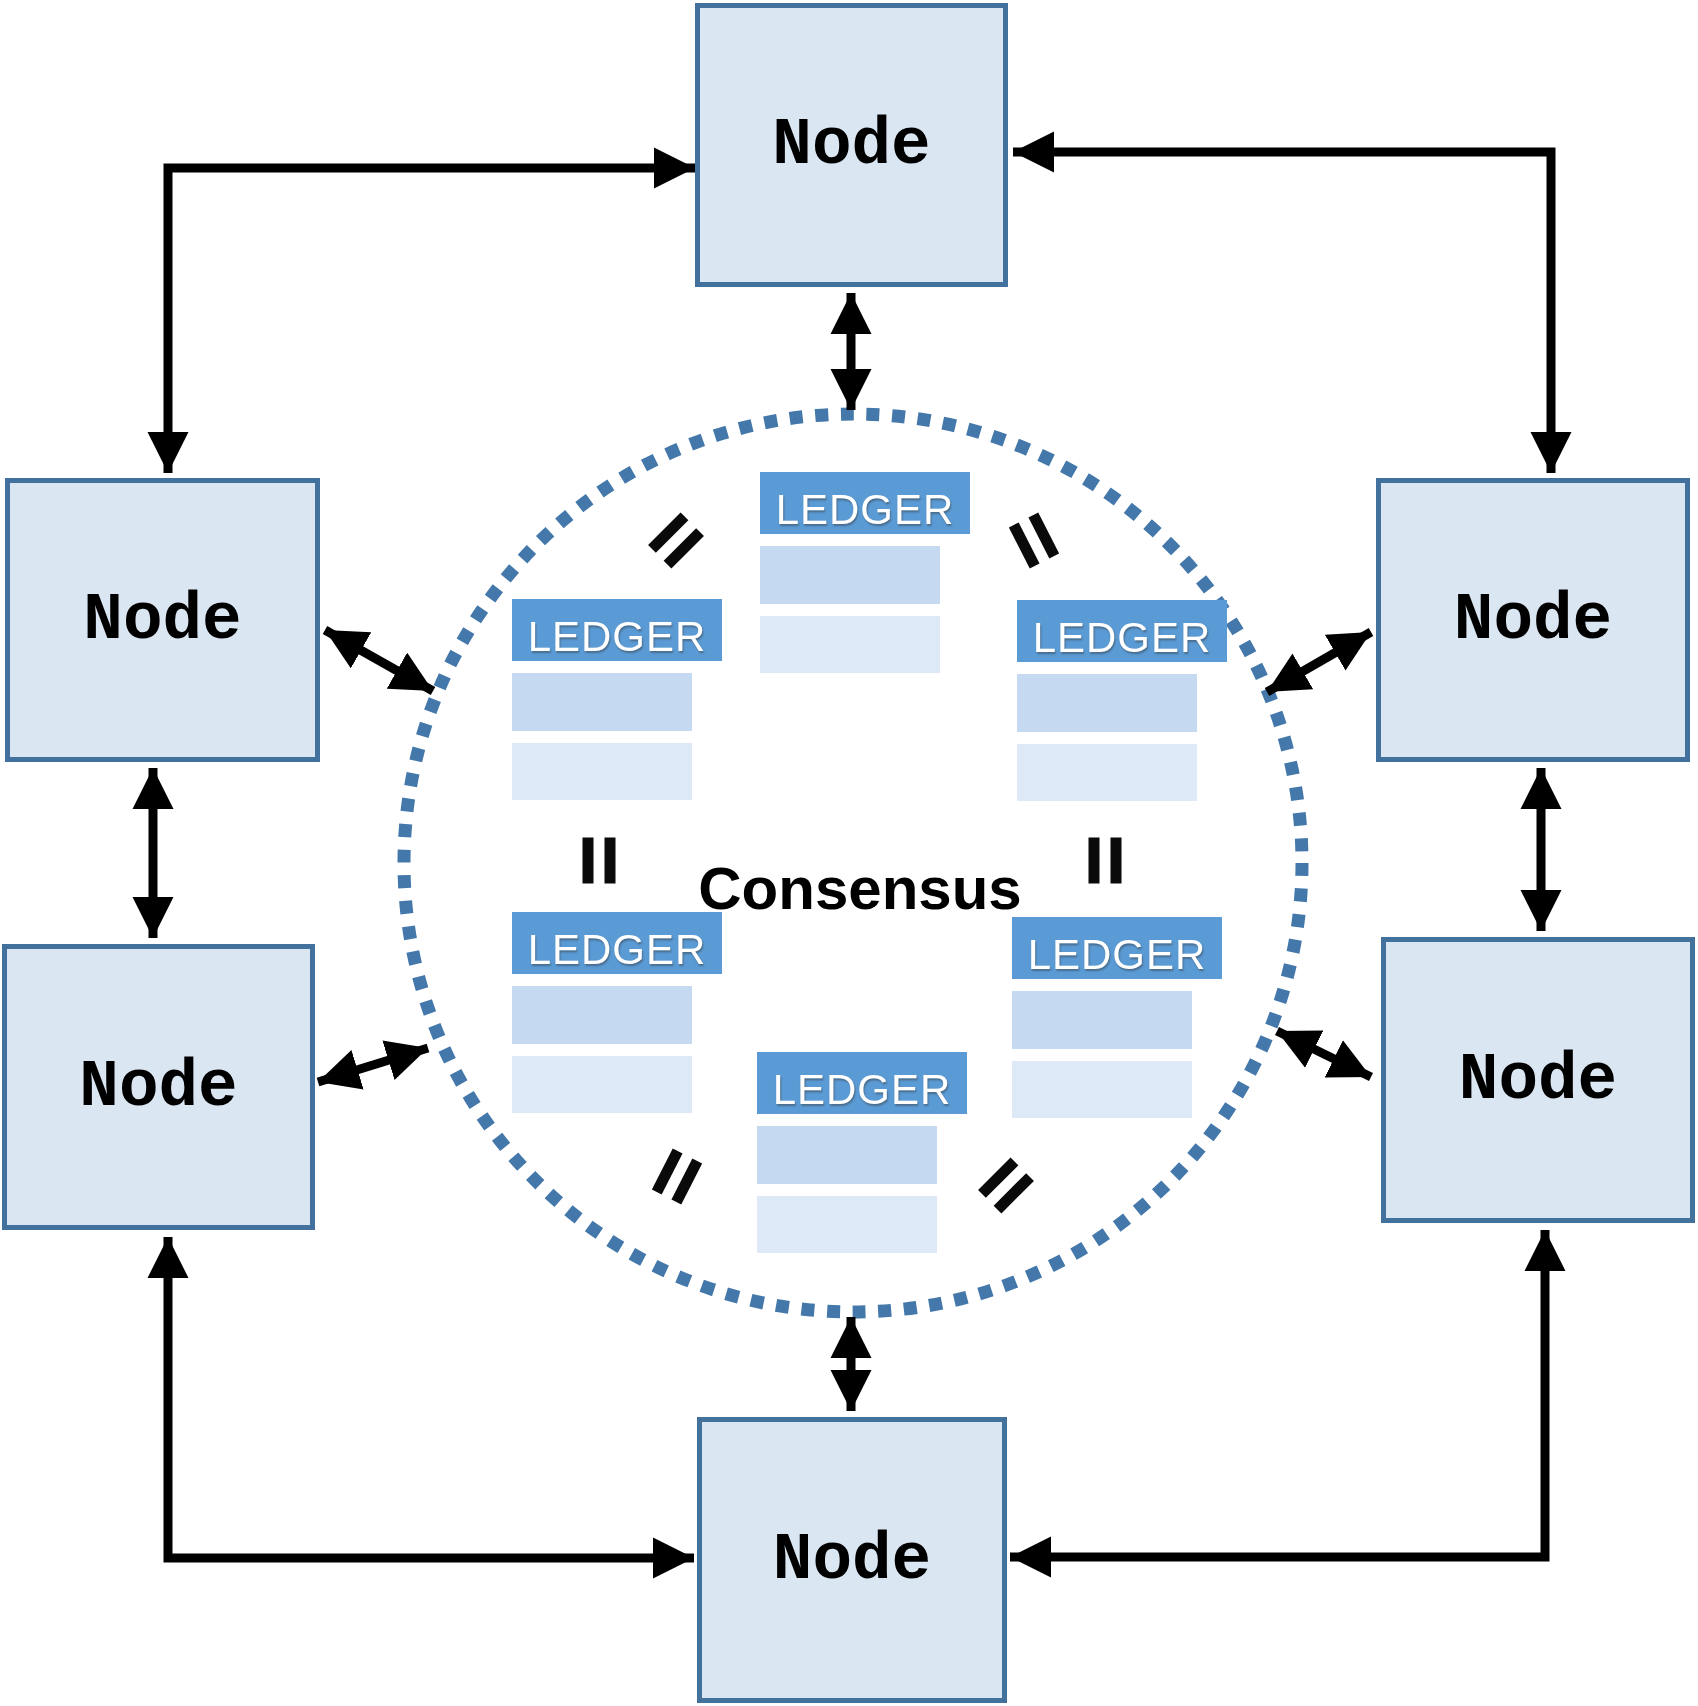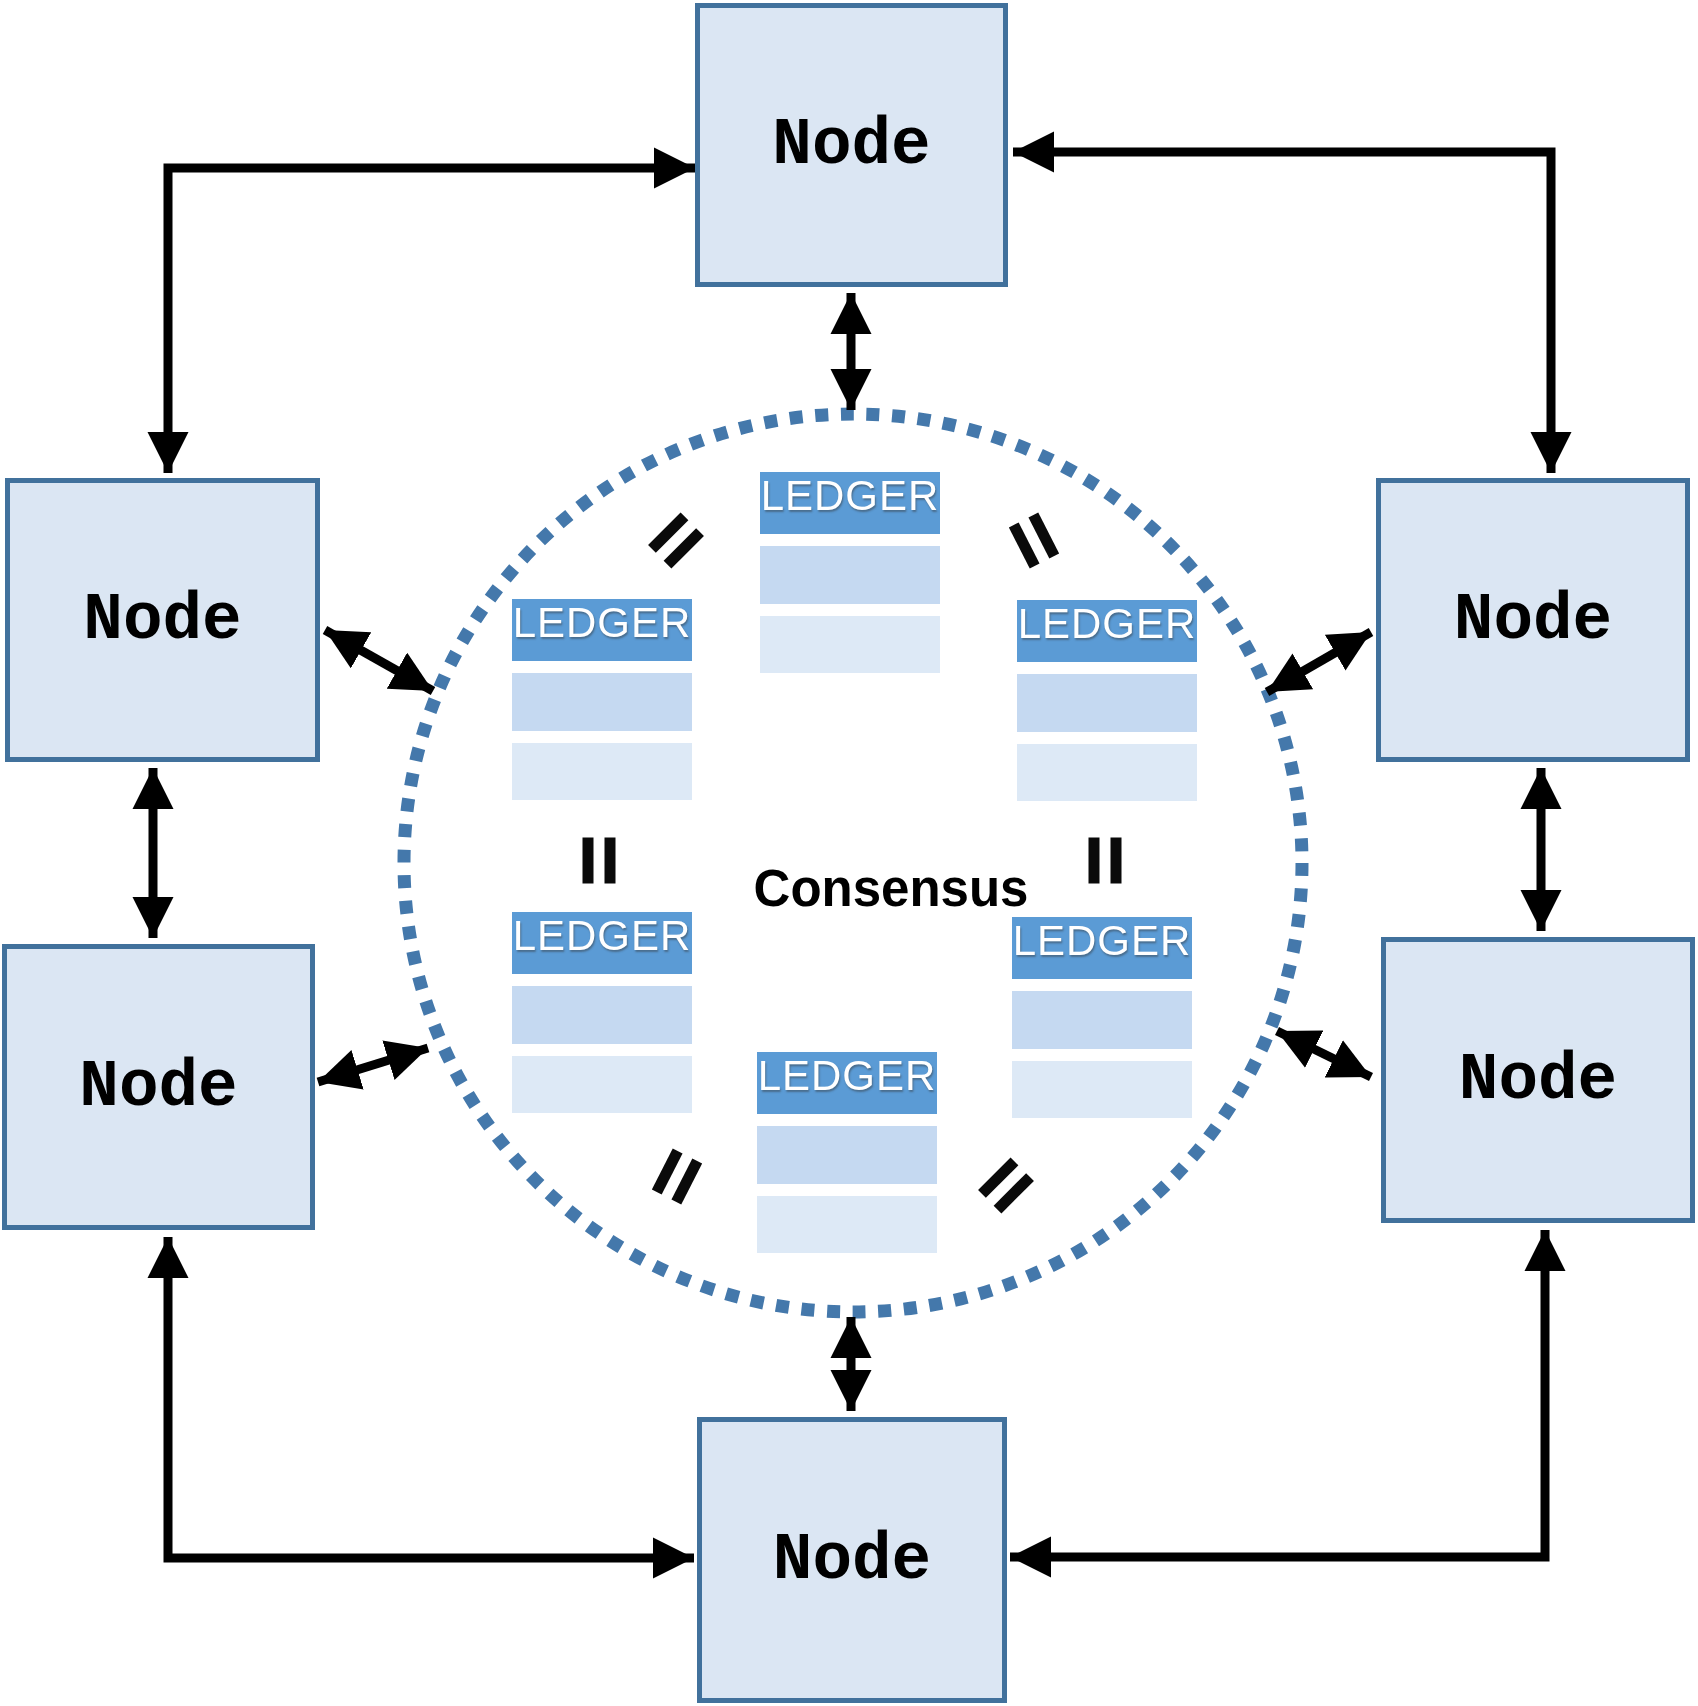--- a/index.html
+++ b/index.html
@@ -21,40 +21,40 @@
     z-index:3;
   }
   .node-label{
     font-size:66px;font-weight:bold;color:#000000;
     letter-spacing:0px;
     font-family:Liberation Mono, monospace;
   }
   
   .ledger{position:absolute;width:180px;z-index:2;}
   .ledger-header{
-    width:180px;height:62px;background:#5b9bd5;
-    display:flex;align-items:flex-start;justify-content:center;
+    width:210px;height:62px;background:#5b9bd5;
+    display:flex;align-items:flex-end;justify-content:center;
   }
   .ledger-header span{
     color:#ffffff;font-size:42px;letter-spacing:1px;
     text-shadow:1px 2px 2px rgba(50,50,50,0.45);
   }
   .ledger-row1{width:180px;height:58px;background:#c5d9f1;margin-top:12px;}
   .ledger-row2{width:180px;height:57px;background:#dde9f6;margin-top:12px;}
   
   .eq{
     position:absolute;width:46px;height:33px;box-sizing:border-box;
     border-top:11px solid #0a0a0a;border-bottom:11px solid #0a0a0a;
     z-index:2;
   }
   
   .consensus{
-    position:absolute;left:891px;top:888px;
+    position:absolute;left:860px;top:888px;
     transform:translate(-50%,-50%);
-    font-size:51px;font-weight:bold;color:#000000;
+    font-size:60px;font-weight:bold;color:#000000;
     z-index:2;white-space:nowrap;
   }
 </style>
 </head>
 <body>
 
 <div class="canvas">
 
   <svg class="arrow-layer" width="1698" height="1706" viewBox="0 0 1698 1706">
     <defs>

